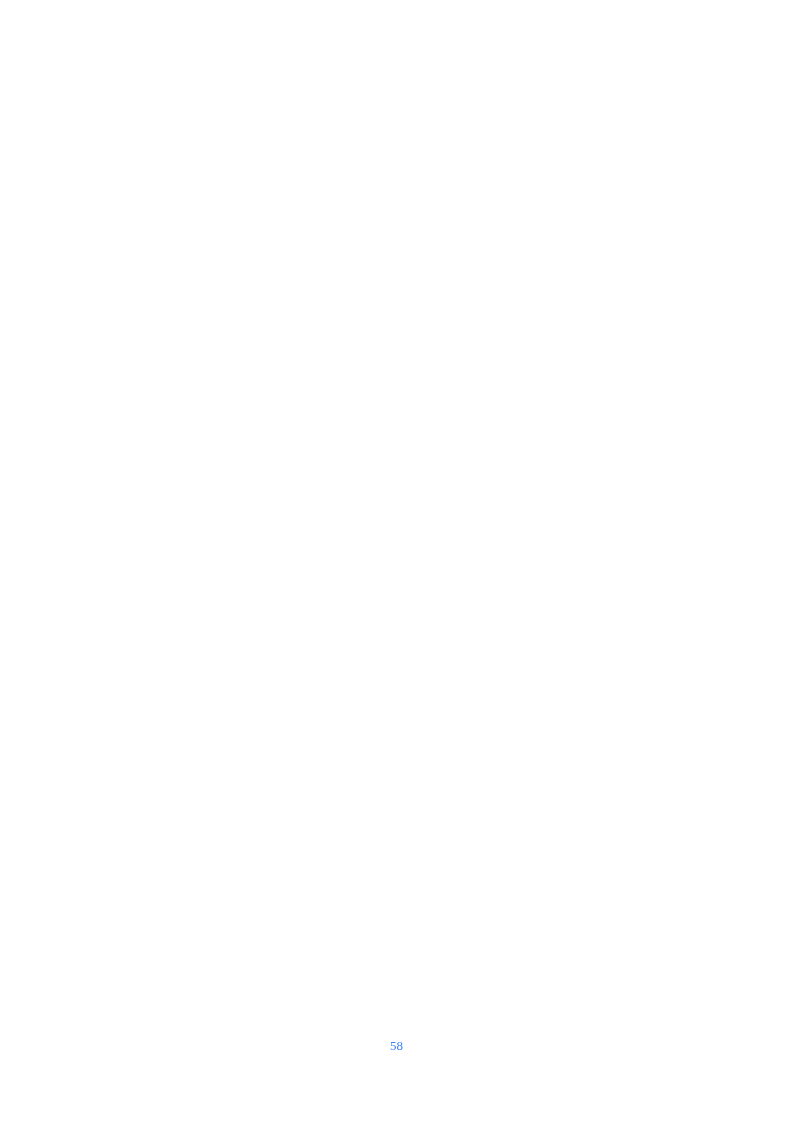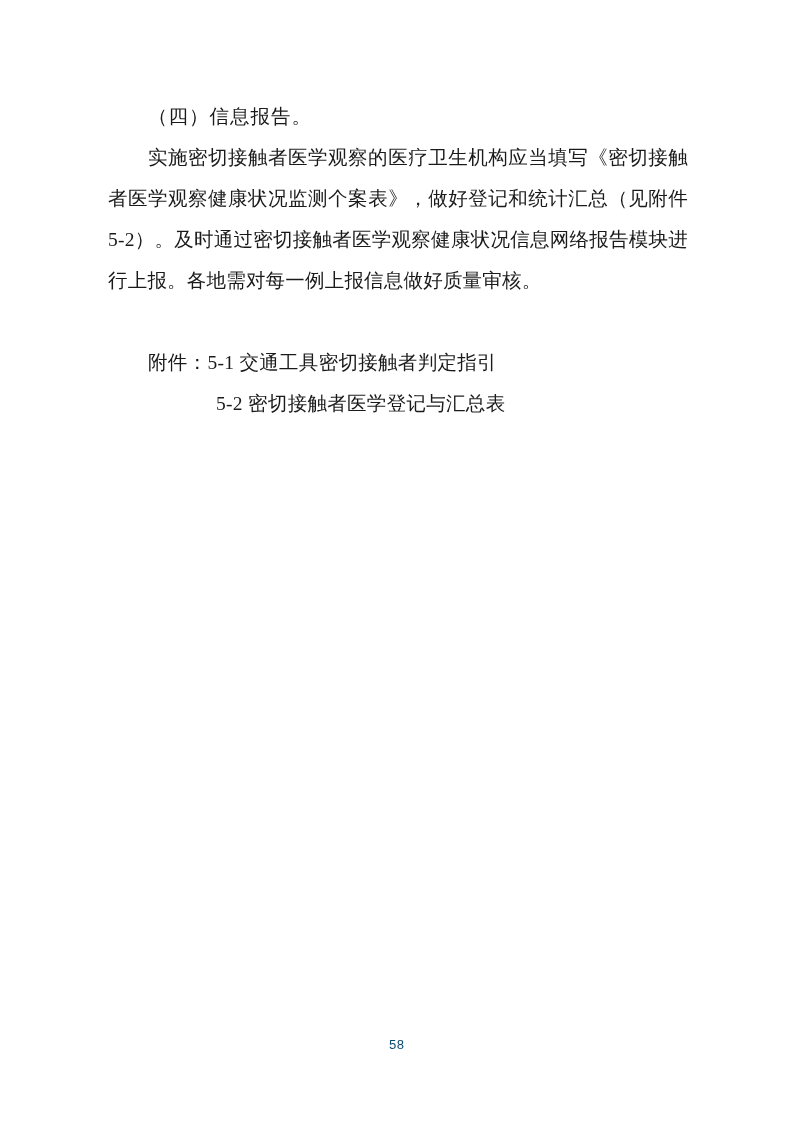--- a/index.html
+++ b/index.html
@@ -61,39 +61,25 @@
     padding-left: 108px;
     letter-spacing: 0.3px;
   }
   .page-number {
     position: absolute;
     left: 0;
     right: 0;
     top: 1038px;
     text-align: center;
     font-size: 13px;
-    font-family: Liberation Mono, monospace;
-    color: #0c4a6e;
+    font-family: Liberation Serif, serif;
+    color: #3b82f6;
   }
 </style>
 </head>
 <body>
 
 <div class="page">
 
-  <div class="content">
-
-    <p class="heading">（四）信息报告。</p>
-
-    <p class="para indent2">实施密切接触者医学观察的医疗卫生机构应当填写《密切接触者医学观察健康状况监测个案表》，做好登记和统计汇总（见附件 5-2）。及时通过密切接触者医学观察健康状况信息网络报告模块进行上报。各地需对每一例上报信息做好质量审核。</p>
-
-    <div class="spacer-block"></div>
-
-    <div class="attach-wrap">
-      <p class="attach-line-1">附件：5-1 交通工具密切接触者判定指引</p>
-      <p class="attach-line-2">5-2 密切接触者医学登记与汇总表</p>
-    </div>
-
-  </div>
 
   <div class="page-number">58</div>
 
 </div>
 
 </body></html>

